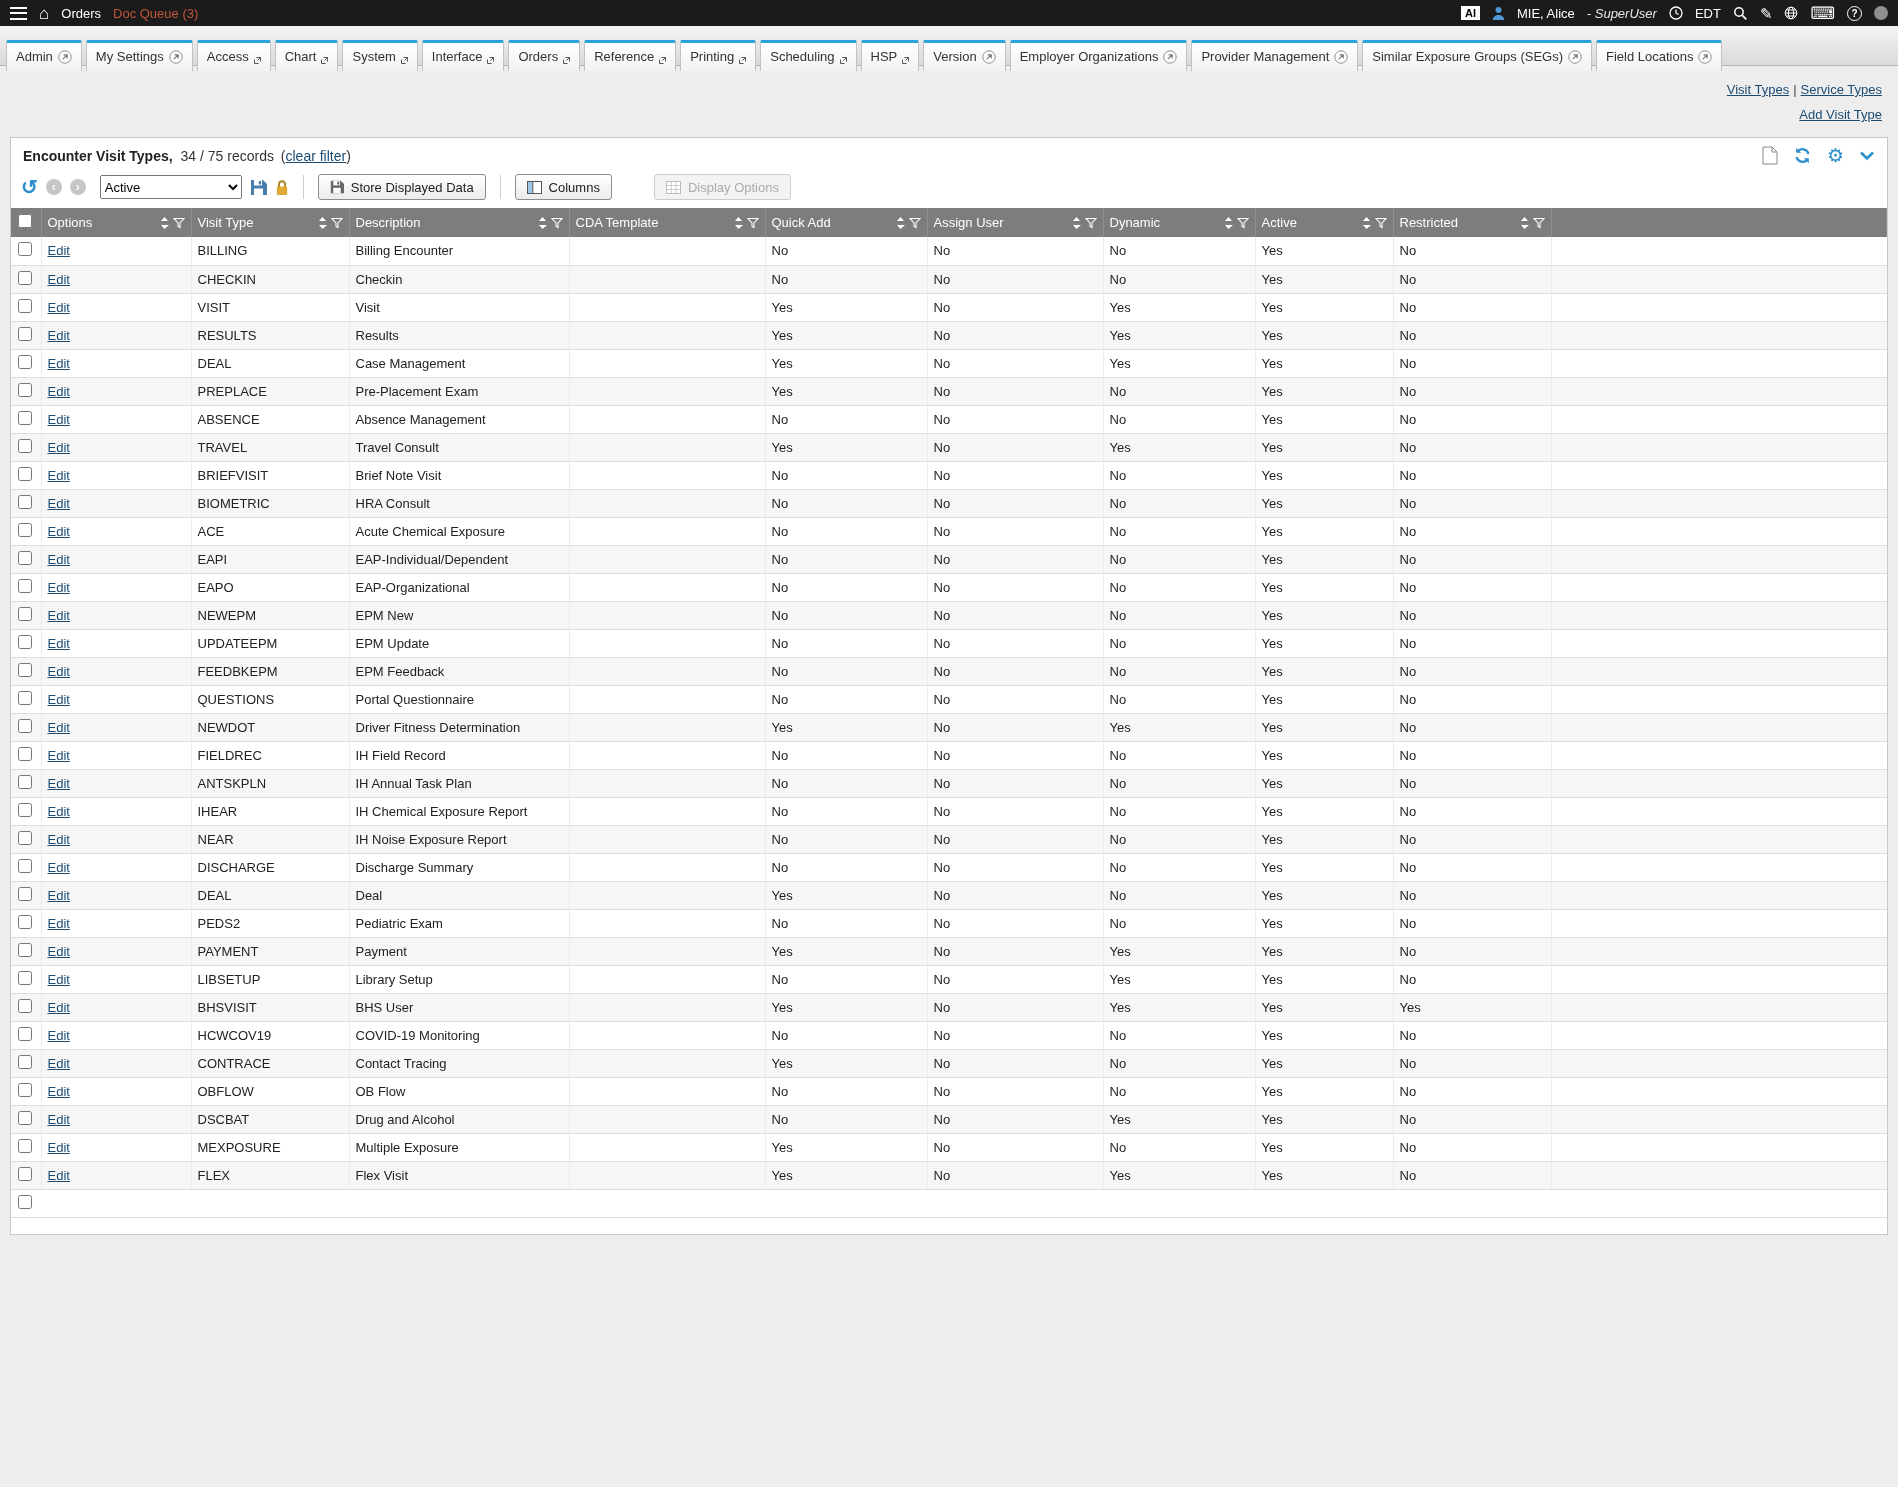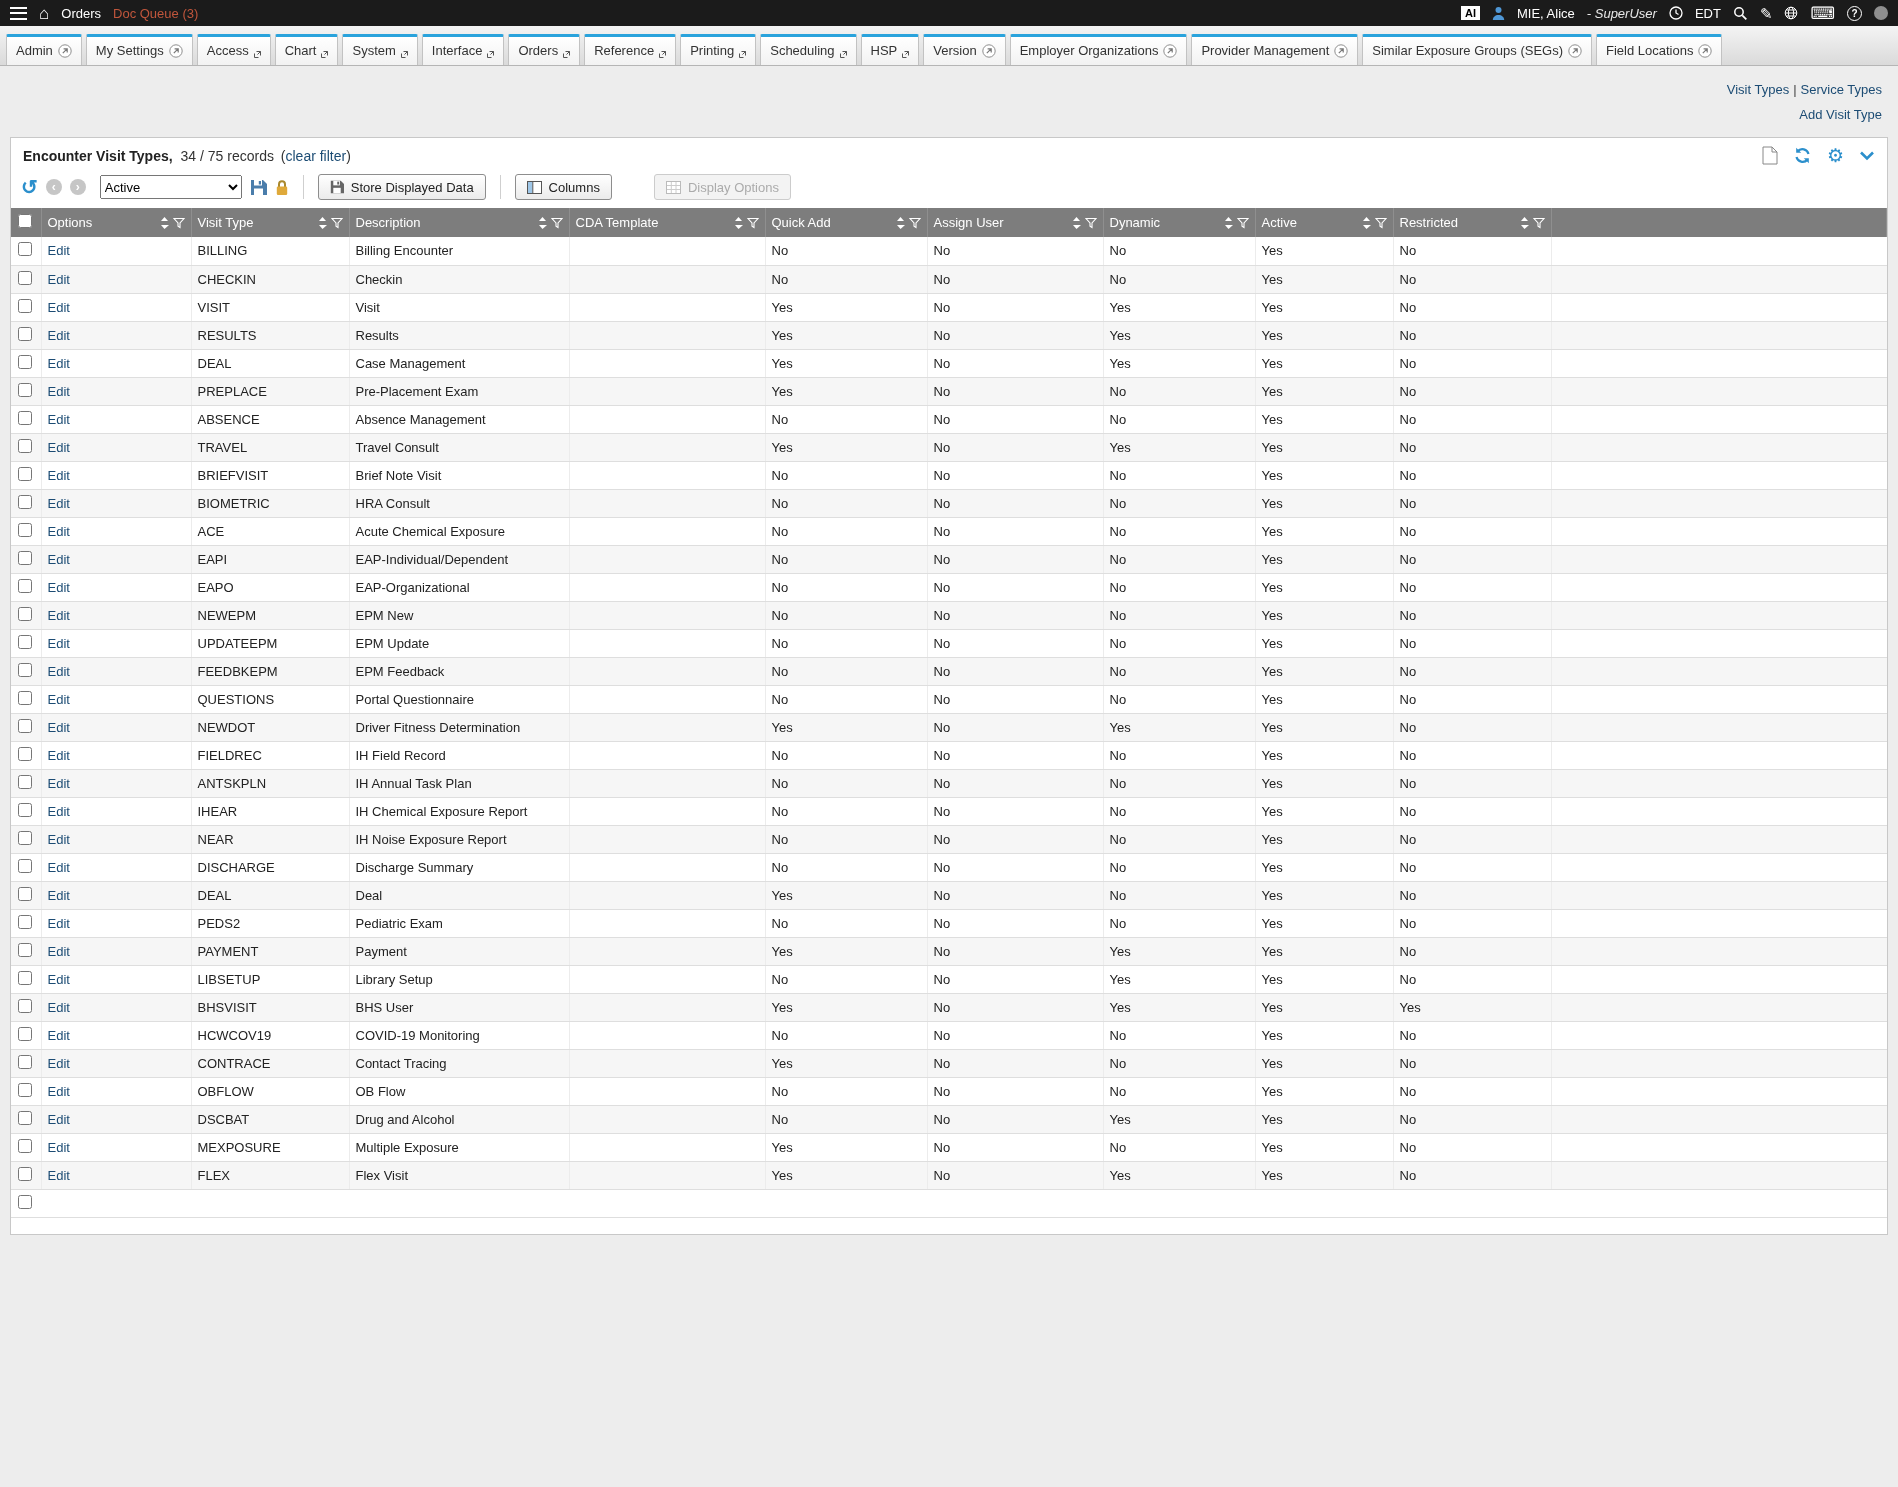--- a/index.html
+++ b/index.html
@@ -2,42 +2,42 @@
 <html style="--tab-accent: #2aa3dc; --topbar-bg: #1b1b1b; --doc-queue: #c0563c; --link: #1c4c74; --header-bg: #7d7d7d; --icon-blue: #2b8fcc; --lock-gold: #dfa93a; --page-bg: #ededed;"><head>
 <meta charset="utf-8">
 <style>
   :root{
     --tab-accent:#2aa3dc; --topbar-bg:#1b1b1b; --doc-queue:#c0563c; --link:#1c4c74;
     --header-bg:#7d7d7d; --icon-blue:#2b8fcc; --lock-gold:#dfa93a; --page-bg:#ededed;
   }
   *{box-sizing:border-box}
   body{margin:0;width:1898px;height:1487px;overflow:hidden;background:var(--page-bg);
        font-family:"Liberation Sans",sans-serif;font-size:13px;color:#222}
-  a{color:var(--link);cursor:pointer}
+  a{color:var(--link);text-decoration:underline;cursor:pointer}
 
   
   .topbar{height:26px;background:var(--topbar-bg);color:#fff;display:flex;align-items:center;
           justify-content:space-between;padding:0 10px}
   .topbar-left,.topbar-right{display:flex;align-items:center;gap:12px}
   .topbar a{color:#fff;text-decoration:none}
   .topbar .doc-queue{color:var(--doc-queue)}
   .hamburger{width:17px;height:13px;display:inline-block;border-top:2px solid #fff;
              border-bottom:2px solid #fff;position:relative;cursor:pointer}
   .hamburger::after{content:"";position:absolute;left:0;right:0;top:3.5px;height:2px;background:#fff}
   .ai-badge{background:#fff;color:#000;font-weight:bold;font-size:11px;padding:1px 4px;border-radius:0}
   .user-role{font-style:italic;color:#e8e8e8}
   .help-circle{width:15px;height:15px;border:1.5px solid #fff;border-radius:50%;display:inline-flex;
                align-items:center;justify-content:center;font-size:10px;font-weight:bold;color:#fff}
   .status-dot{width:14px;height:14px;border-radius:50%;background:#8f8f8f;display:inline-block}
   .tb-icon{display:inline-flex;align-items:center}
   .glyph{color:#fff;font-size:15px;line-height:1}
 
   
   .tabbar{background:linear-gradient(#f4f4f4,#dadada);border-bottom:1px solid #b5b5b5;
-          padding:14px 6px 0 6px;display:flex;gap:4px;align-items:flex-end;height:40px}
+          padding:14px 6px 0 6px;display:flex;gap:4px;height:40px}
   .tab{background:linear-gradient(#ffffff,#f2f2f2);border:1px solid #c2c2c2;border-bottom:none;
        border-top:3px solid var(--tab-accent);border-radius:2px 2px 0 0;height:31px;
        padding:4px 9px 5px;display:flex;align-items:center;gap:5px;color:#333;cursor:pointer;white-space:nowrap}
   .popout-sm{align-self:flex-end;margin-bottom:2px}
 
   
   .top-links{text-align:right;padding:0 16px;margin-top:16px;font-size:13px}
   .top-links + .top-links{margin-top:10px}
   .pipe{color:#444;margin:0 4px}
 

